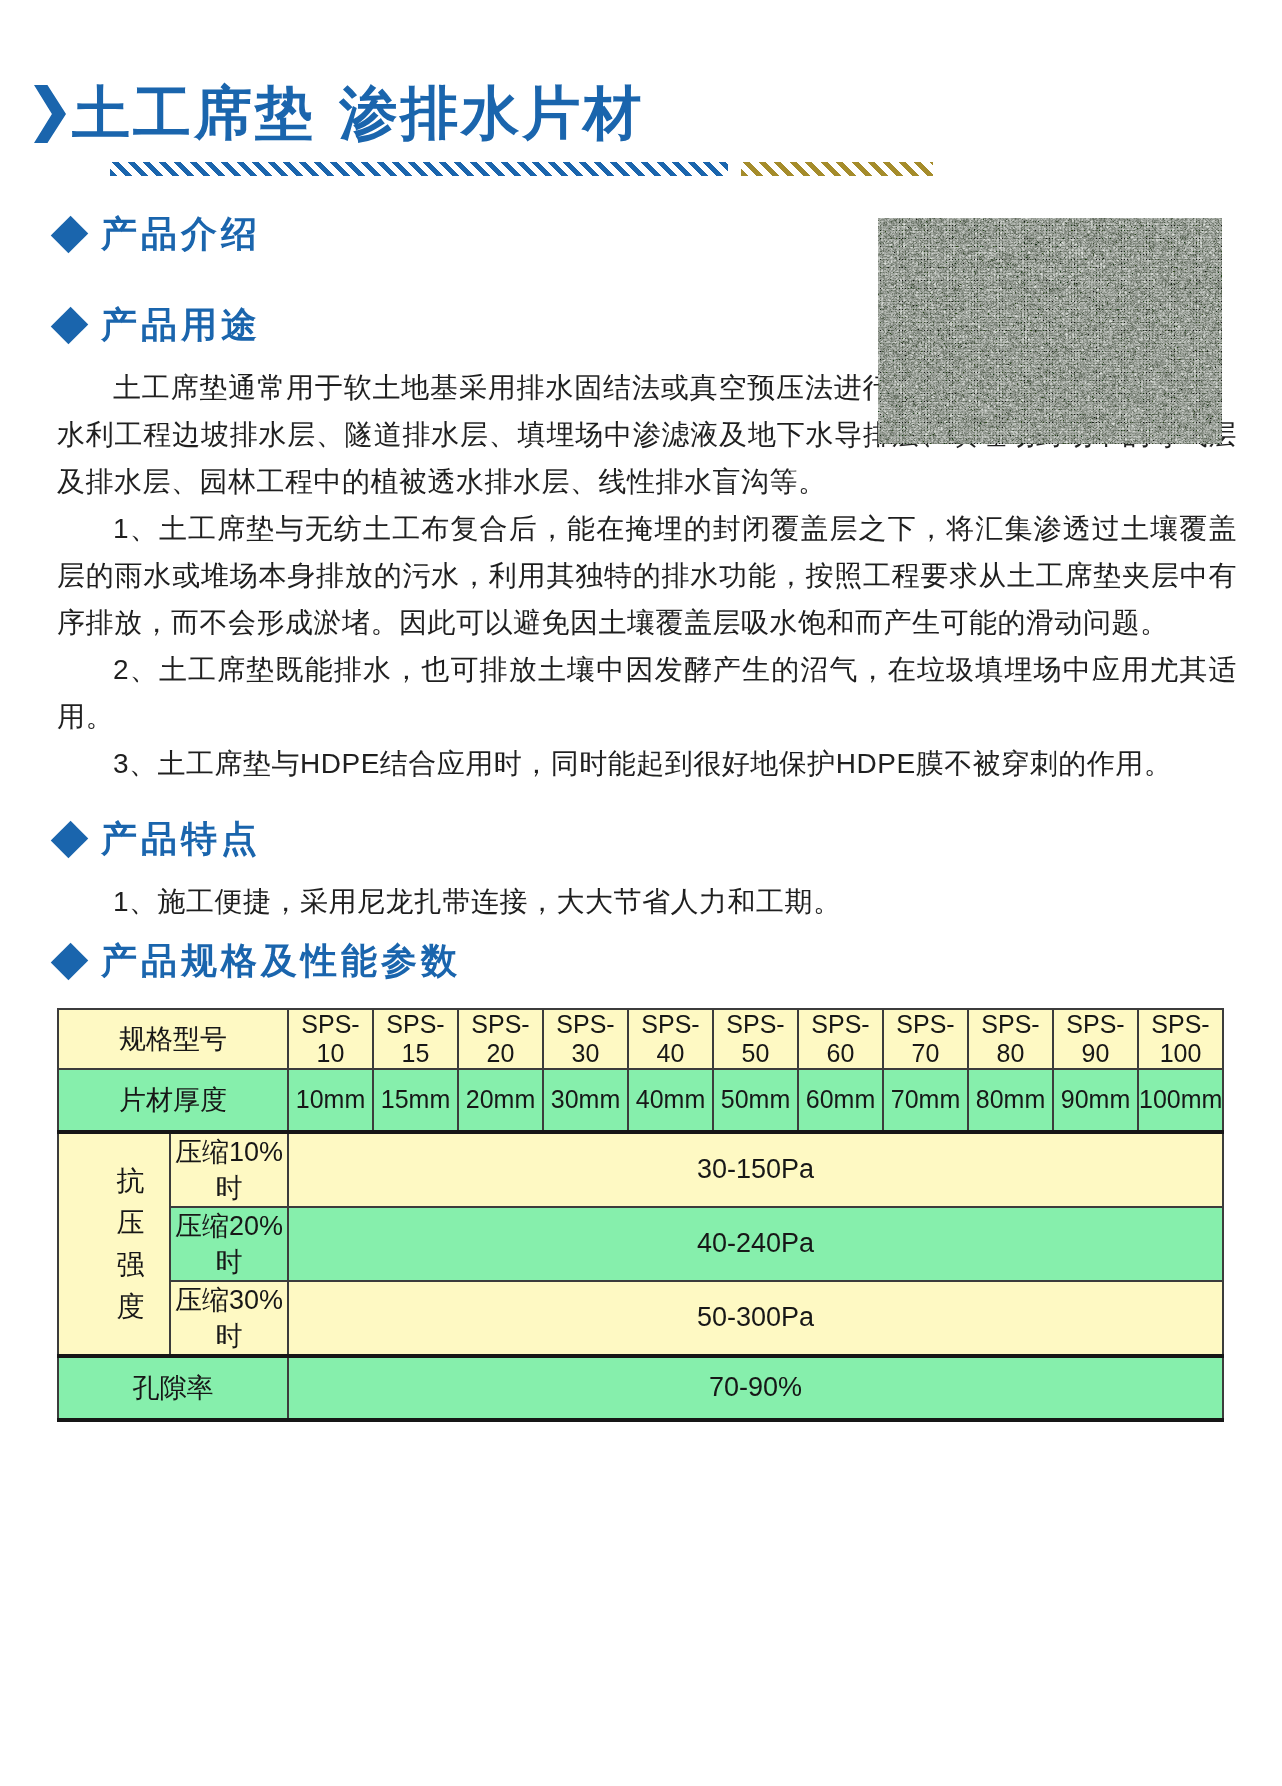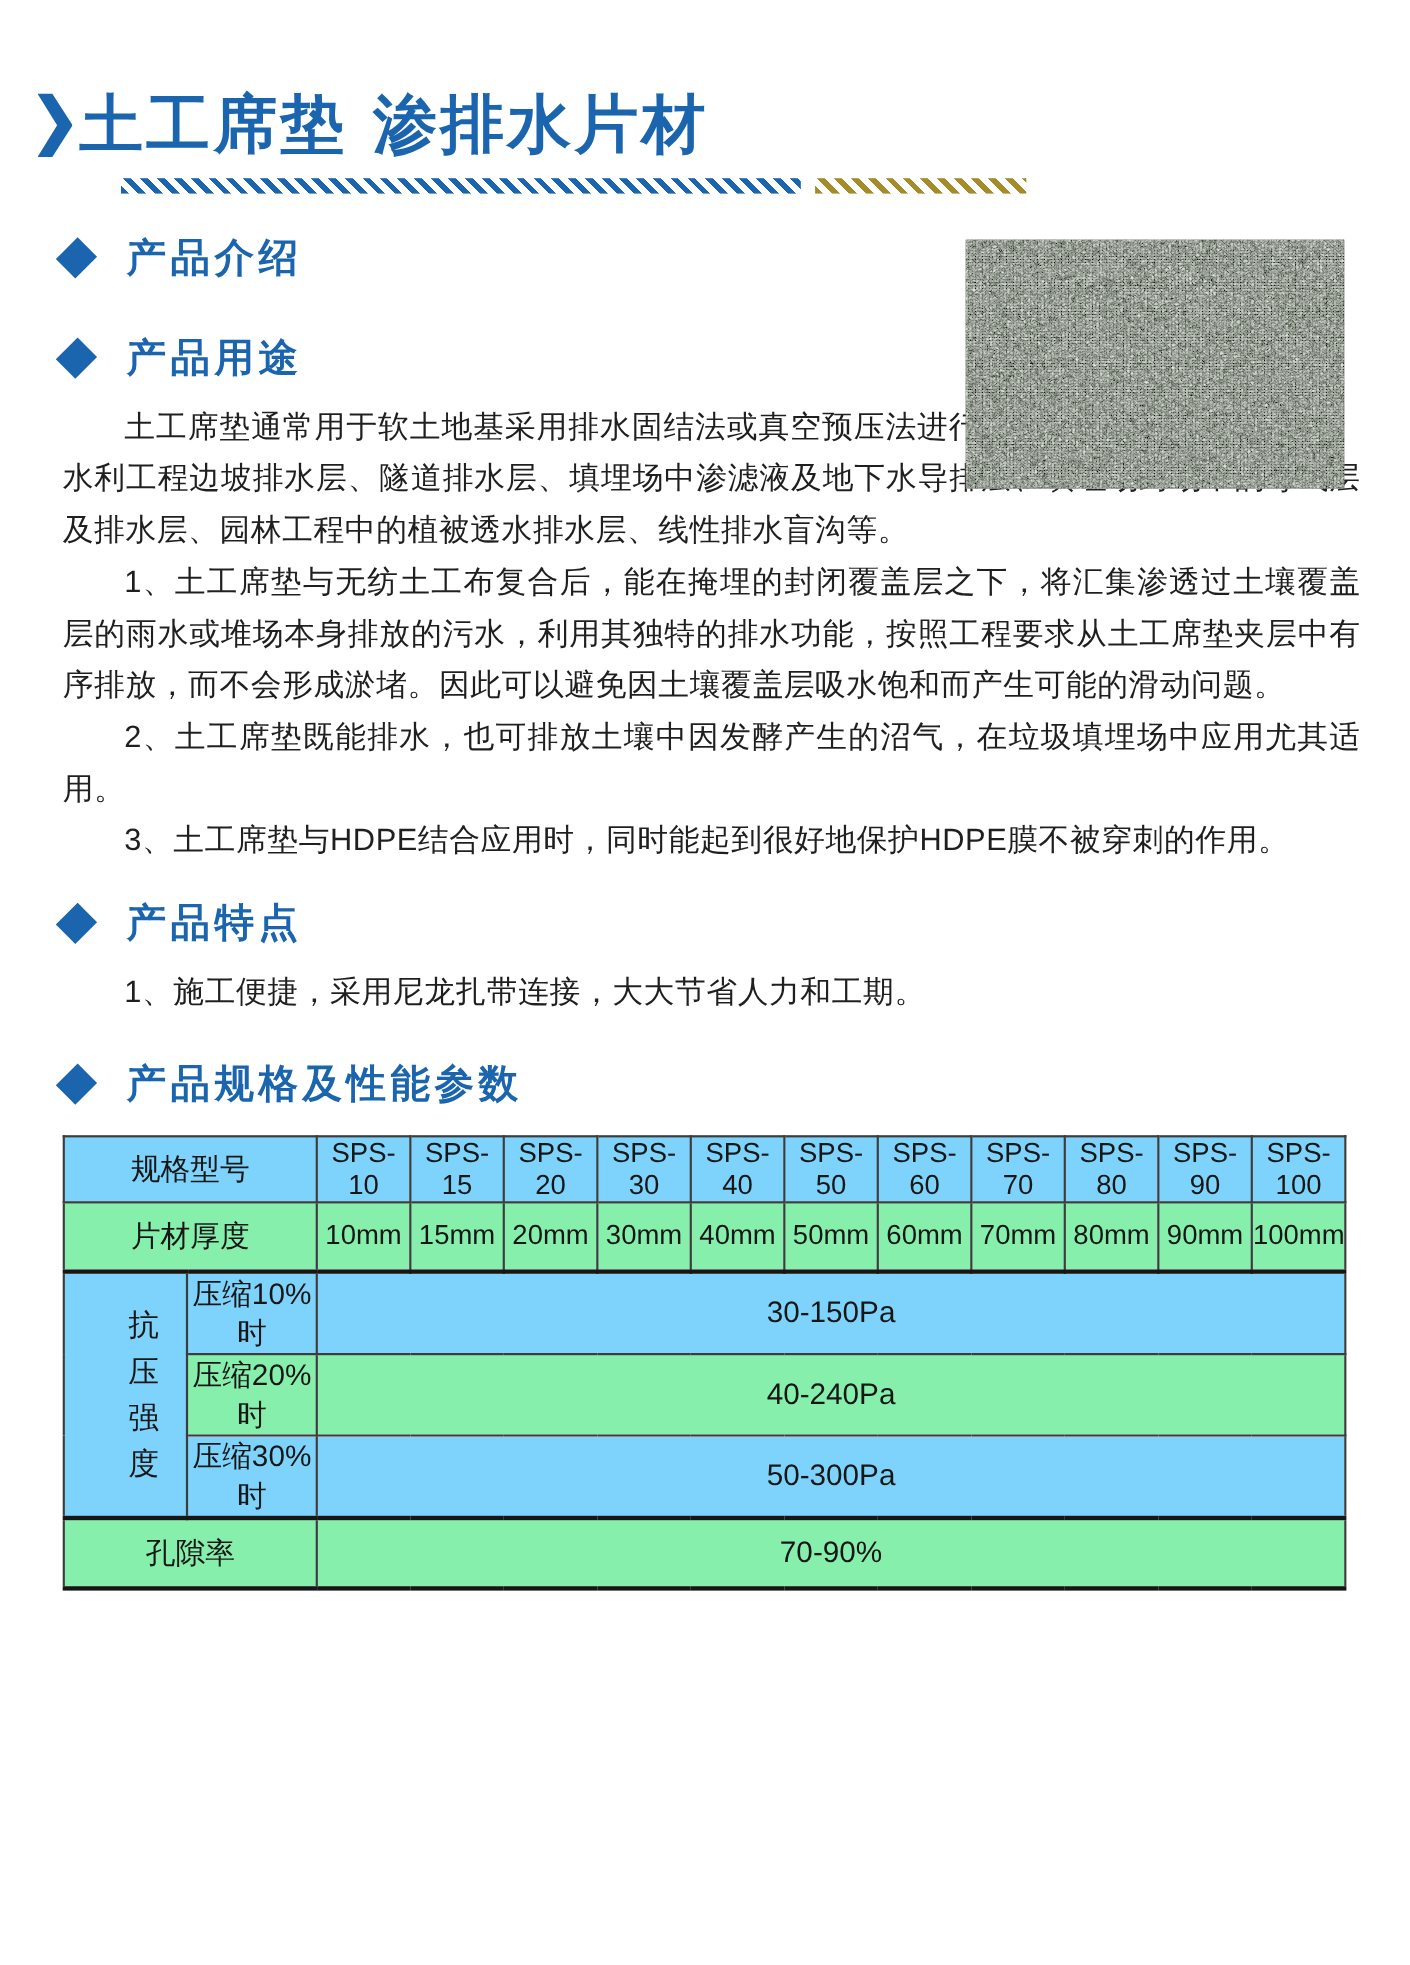--- a/index.html
+++ b/index.html
@@ -49,21 +49,21 @@
   }
   .stripe-gold{
     width:192px;
     background:repeating-linear-gradient(45deg,#a58c2b 0 5px,rgba(0,0,0,0) 5px 11px);
   }
   
   .content{padding:0 45px 0 57px;}
   .sec-head{
     display:flex;
     align-items:center;
-    gap:33px;
+    gap:19px;
     margin:34px 0 14px 0;
   }
   .diamond{
     width:25px;height:25px;
     background:#1a65ad;
     transform:rotate(45deg) scaleY(1.12);
     flex:0 0 auto;
   }
   .sec-title{
     margin:0;
@@ -100,21 +100,21 @@
     font-size:27px;
     color:#171717;
   }
   .spec-table td{
     border:2px solid #3c3c3c;
     text-align:center;
     vertical-align:middle;
     padding:0;
     overflow:hidden;
   }
-  .bg-blue{background:#7dd3fc;}
+  .bg-blue{background:#fef9c3;}
   .bg-white{background:#86efac;}
   .row-h60 td{height:58px;}
   .row-h62 td{height:60px;}
   .t-thick td{border-top:4px solid #161616;}
   .spec-table tr:last-child td{border-bottom:4px solid #161616;}
   .model-cell{font-size:25px;}
   .thick-cell{font-size:25px;}
   .sub-label{text-align:left;padding-left:12px;font-size:27px;}
   .vtext{
     display:inline-block;
@@ -180,21 +180,21 @@
     <p class="body-p">1、土工席垫与无纺土工布复合后，能在掩埋的封闭覆盖层之下，将汇集渗透过土壤覆盖层的雨水或堆场本身排放的污水，利用其独特的排水功能，按照工程要求从土工席垫夹层中有序排放，而不会形成淤堵。因此可以避免因土壤覆盖层吸水饱和而产生可能的滑动问题。</p>
     <p class="body-p">2、土工席垫既能排水，也可排放土壤中因发酵产生的沼气，在垃圾填埋场中应用尤其适用。</p>
     <p class="body-p">3、土工席垫与HDPE结合应用时，同时能起到很好地保护HDPE膜不被穿刺的作用。</p>
 
     <div class="sec-head" style="margin-top:28px;">
       <span class="diamond"></span>
       <h2 class="sec-title">产品特点</h2>
     </div>
     <p class="body-p">1、施工便捷，采用尼龙扎带连接，大大节省人力和工期。</p>
 
-    <div class="sec-head" style="margin-top:36px;margin-bottom:6px;">
+    <div class="sec-head" style="margin-top:12px;margin-bottom:6px;">
       <span class="diamond"></span>
       <h2 class="sec-title">产品规格及性能参数</h2>
     </div>
 
     <table class="spec-table">
       <colgroup>
         <col style="width:112px">
           <col style="width:118px">
         <col span="11" style="width:85px">
       </colgroup>

